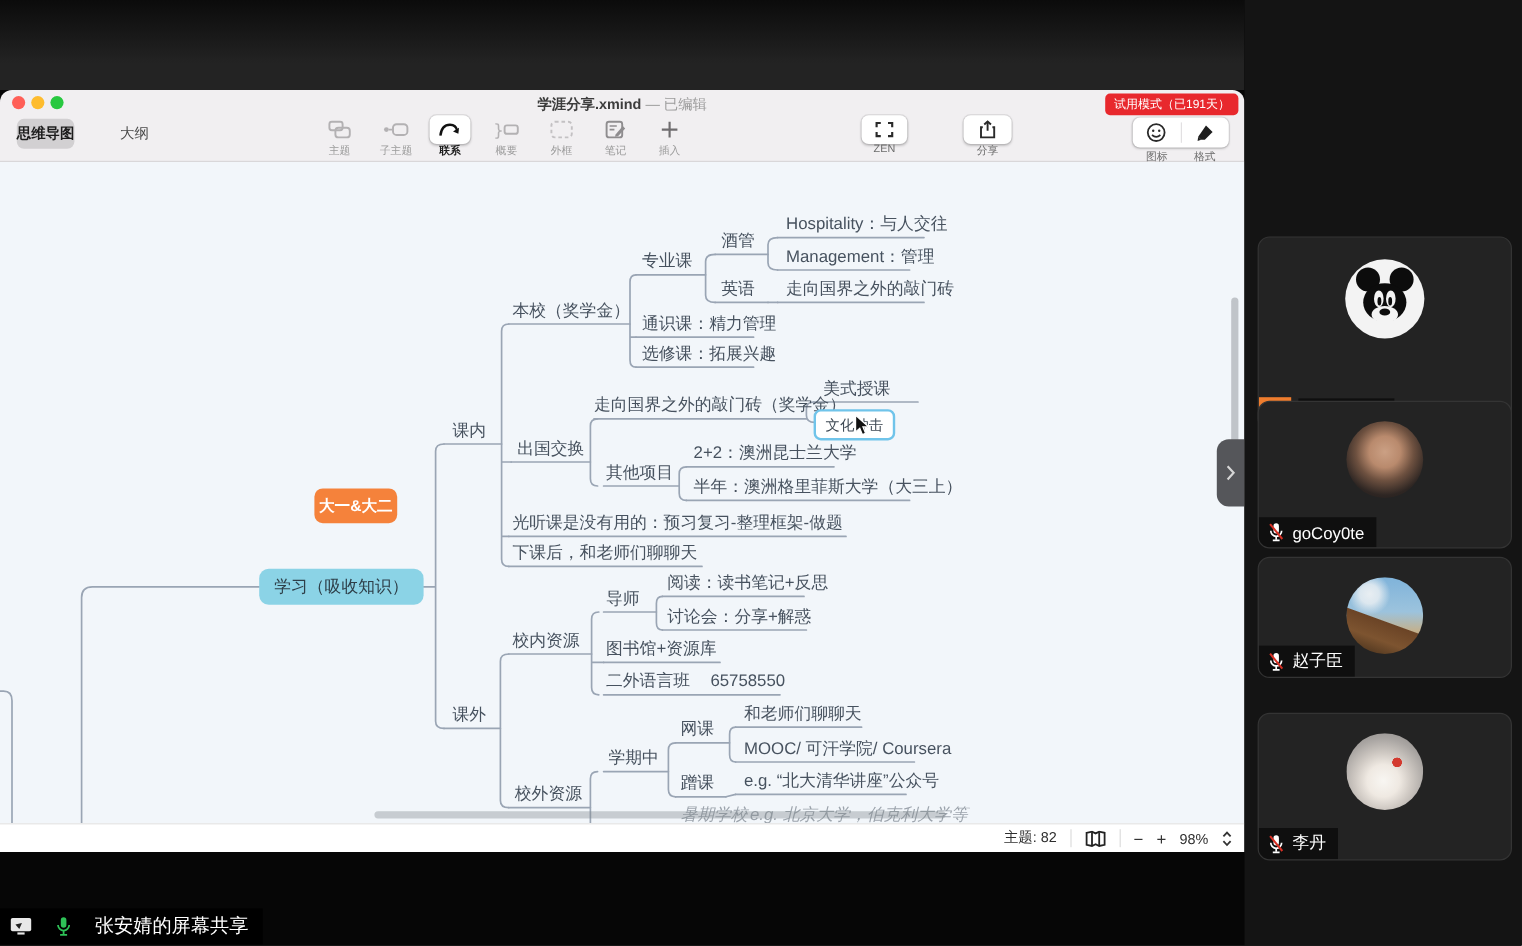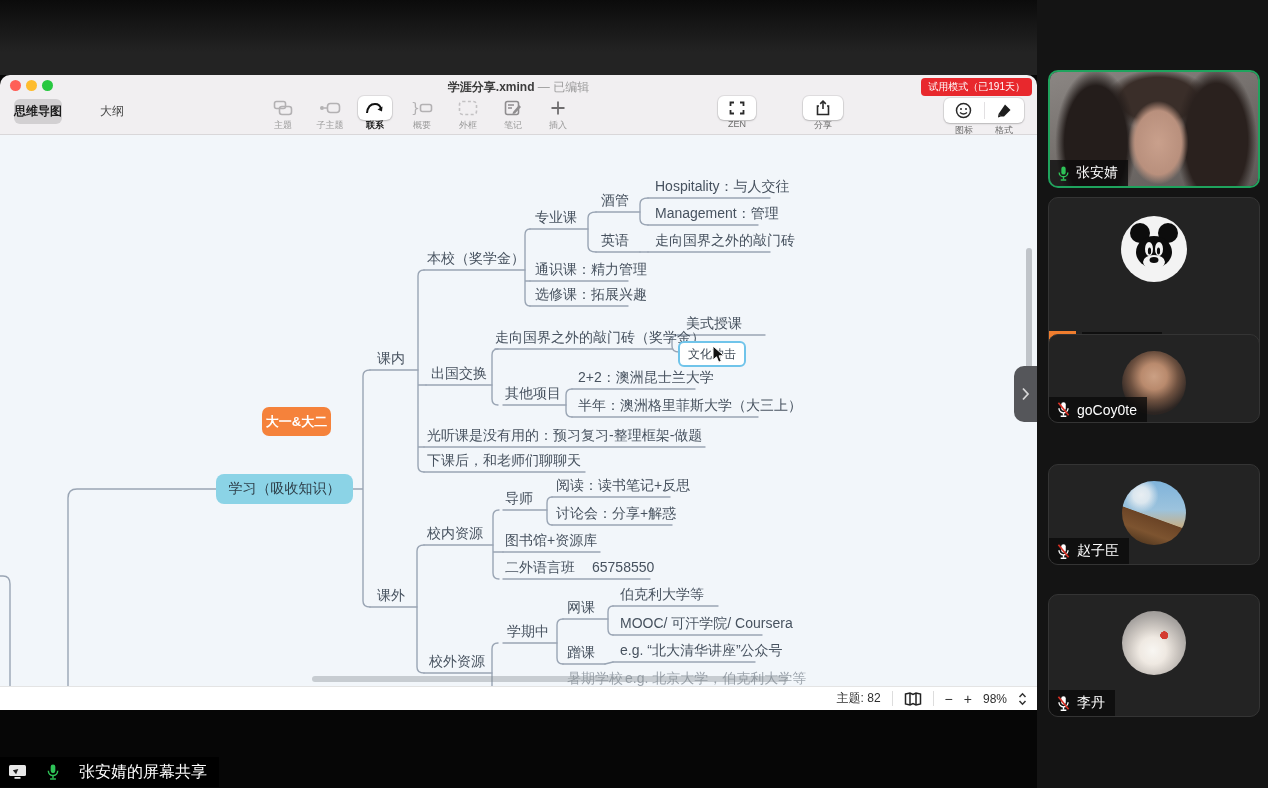--- a/index.html
+++ b/index.html
@@ -33,21 +33,21 @@
   .tlabel.mid{color:#6b6b6b;}
   .chip{background:#fff;border-radius:6px;box-shadow:0 0 0 1px rgba(0,0,0,.07),0 1px 2px rgba(0,0,0,.18);
         display:flex;align-items:center;justify-content:center;}
   .pairchip{position:absolute;left:944px;top:1px;width:80px;height:25px;}
   .pairdiv{width:1px;height:17px;background:#e2e0e2;}
   svg.tb{display:block;}
   
   #canvas{position:absolute;left:0;top:60px;width:1037px;height:551px;background:#f2f6fa;overflow:hidden;}
   #connectors{position:absolute;left:0;top:0;pointer-events:none;}
   .mn{position:absolute;font-size:14px;color:#47525f;line-height:16px;white-space:nowrap;}
-  .mn.faded{opacity:.5;}
+  .mn.faded{opacity:.5;font-style:italic;}
   .mbox{position:absolute;display:flex;align-items:center;justify-content:center;white-space:nowrap;}
   #node-grade{left:262px;top:272px;width:69px;height:29px;background:#f5823b;border-radius:7px;
               color:#fff;font-weight:bold;font-size:13px;}
   #node-xuexi{left:216px;top:339px;width:137px;height:30px;background:#8bd3e6;border-radius:8px;
               color:#2e3f49;font-size:14px;}
   #node-wenhua{left:678px;top:206px;width:64px;height:22px;background:#fff;border:2px solid #70c4ea;
                border-radius:6px;font-size:12px;color:#3e4954;}
   #hscroll{position:absolute;left:312px;top:541px;width:476px;height:6px;border-radius:3px;
            background:rgba(130,136,142,.38);}
   #vscroll{position:absolute;left:1026px;top:113px;width:6px;height:124px;border-radius:3px;
@@ -277,21 +277,21 @@
         <div class="mn" style="left:505px;top:355px">导师</div>
         <div class="mn" style="left:556px;top:342px">阅读：读书笔记+反思</div>
         <div class="mn" style="left:556px;top:370px">讨论会：分享+解惑</div>
         <div class="mn" style="left:505px;top:397px">图书馆+资源库</div>
         <div class="mn" style="left:505px;top:424px">二外语言班</div>
         <div class="mn" style="left:592px;top:424px">65758550</div>
         <div class="mn" style="left:377px;top:452px">课外</div>
         <div class="mn" style="left:429px;top:518px">校外资源</div>
         <div class="mn" style="left:507px;top:488px">学期中</div>
         <div class="mn" style="left:567px;top:464px">网课</div>
-        <div class="mn" style="left:620px;top:451px">伯克利大学等</div>
+        <div class="mn" style="left:620px;top:451px">和老师们聊聊天</div>
         <div class="mn" style="left:620px;top:480px">MOOC/ 可汗学院/ Coursera</div>
         <div class="mn" style="left:567px;top:509px">蹭课</div>
         <div class="mn" style="left:620px;top:507px">e.g. “北大清华讲座”公众号</div>
         <div class="mn faded" style="left:567px;top:535px">暑期学校</div>
         <div class="mn faded" style="left:625px;top:535px">e.g. 北京大学，伯克利大学等</div>
 
         <div class="mbox" id="node-grade">大一&amp;大二</div>
         <div class="mbox" id="node-xuexi">学习（吸收知识）</div>
         <div class="mbox" id="node-wenhua">文化冲击</div>
 
@@ -343,32 +343,20 @@
           <path d="M4,13 a8,8 0 0 0 16,0" fill="none" stroke="#2ec257" stroke-width="2.5"></path>
           <line x1="12" y1="21" x2="12" y2="26" stroke="#2ec257" stroke-width="2.5"></line>
           <line x1="7" y1="27" x2="17" y2="27" stroke="#2ec257" stroke-width="2.5"></line>
         </svg>
       <span>张安婧的屏幕共享</span>
     </div>
   </div>
 
   <div id="sidebar">
 
-    <div class="tile speaking" style="top:70px;height:118px">
-      <div id="video1"></div>
-      <div class="namechip">
-        <svg width="13" height="17" viewBox="0 0 24 30">
-            <rect x="8" y="2" width="8" height="15" rx="4" fill="#2ec257"></rect>
-            <path d="M4,13 a8,8 0 0 0 16,0" fill="none" stroke="#2ec257" stroke-width="2.5"></path>
-            <line x1="12" y1="21" x2="12" y2="26" stroke="#2ec257" stroke-width="2.5"></line>
-            <line x1="7" y1="27" x2="17" y2="27" stroke="#2ec257" stroke-width="2.5"></line>
-          </svg>
-        <span>张安婧</span>
-      </div>
-    </div>
 
     <div class="tile" style="top:197px;height:162px">
       <div class="avatar" id="avatar-mickey">
         <svg width="66" height="66" viewBox="0 0 66 66">
           <circle cx="19" cy="17" r="10" fill="#0c0c0c"></circle>
             <circle cx="47" cy="17" r="10" fill="#0c0c0c"></circle>
           <ellipse cx="33" cy="36" rx="18" ry="16" fill="#0c0c0c"></ellipse>
           <ellipse cx="28" cy="33" rx="4" ry="7" fill="#f3f3f3"></ellipse>
             <ellipse cx="38" cy="33" rx="4" ry="7" fill="#f3f3f3"></ellipse>
           <ellipse cx="28.5" cy="35" rx="1.6" ry="3.5" fill="#0c0c0c"></ellipse>
@@ -388,21 +376,21 @@
             <rect x="8" y="2" width="8" height="15" rx="4" fill="#fff"></rect>
             <path d="M4,13 a8,8 0 0 0 16,0" fill="none" stroke="#fff" stroke-width="2.5"></path>
             <line x1="12" y1="21" x2="12" y2="26" stroke="#fff" stroke-width="2.5"></line>
             <line x1="7" y1="27" x2="17" y2="27" stroke="#fff" stroke-width="2.5"></line>
             <line x1="3" y1="3" x2="21" y2="25" stroke="#d93025" stroke-width="3"></line>
           </svg>
         <span>王昶旭</span>
       </div>
     </div>
 
-    <div class="tile" style="top:334px;height:89px">
+    <div class="tile" style="top:334px;height:123px">
       <div class="avatar" id="avatar-gocoy"></div>
       <div class="namechip">
         <svg width="15" height="17" viewBox="0 0 24 30">
             <rect x="8" y="2" width="8" height="15" rx="4" fill="#fff"></rect>
             <path d="M4,13 a8,8 0 0 0 16,0" fill="none" stroke="#fff" stroke-width="2.5"></path>
             <line x1="12" y1="21" x2="12" y2="26" stroke="#fff" stroke-width="2.5"></line>
             <line x1="7" y1="27" x2="17" y2="27" stroke="#fff" stroke-width="2.5"></line>
             <line x1="3" y1="3" x2="21" y2="25" stroke="#d93025" stroke-width="3"></line>
           </svg>
         <span>goCoy0te</span>

